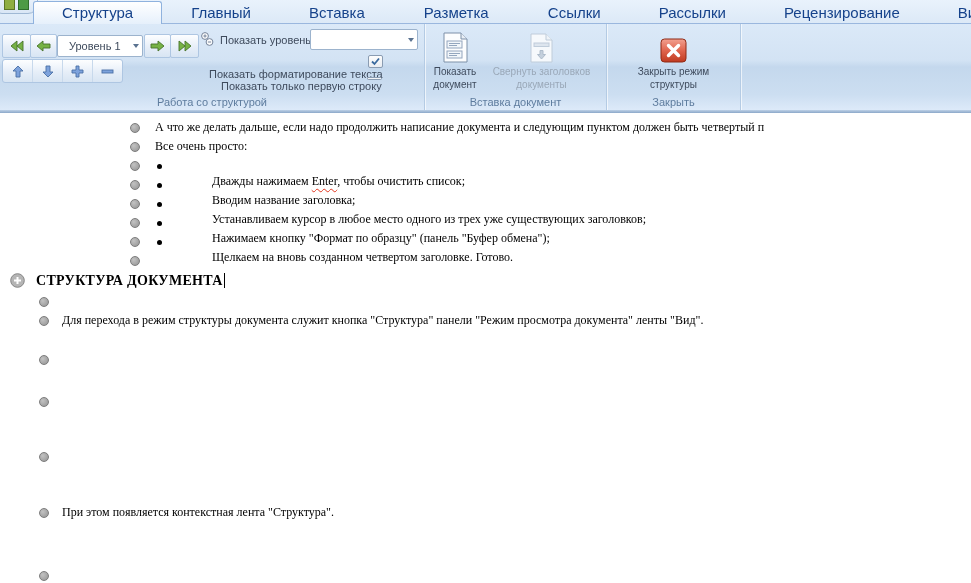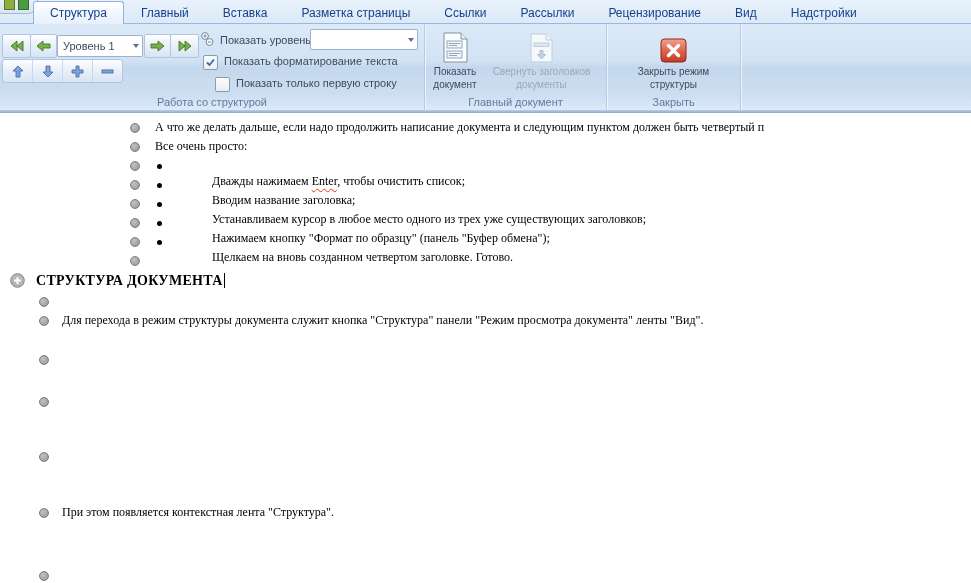--- a/index.html
+++ b/index.html
@@ -7,46 +7,46 @@
        font-family:"Liberation Sans","DejaVu Sans",sans-serif;}
   
   .tabstrip{position:absolute;top:0;left:0;right:0;height:23px;
             background:linear-gradient(#e9f2fc,#dce9f7);border-bottom:1px solid #9ab7de;}
   .qat-frag{position:absolute;top:-12px;left:-8px;width:44px;height:24px;border-radius:10px;
             background:linear-gradient(#f4f9ff,#d9e6f5);border:1px solid #9fb8d4;overflow:hidden;}
   .qat-frag i{position:absolute;bottom:3px;width:9px;height:9px;display:block;}
   .qat-frag i.a{left:11px;background:#8fae42;border:1px solid #5d7526;}
   .qat-frag i.b{left:25px;background:#4d9a46;border:1px solid #2f6e2b;}
   .tabs{position:absolute;left:33px;top:1px;height:22px;display:flex;}
-  .tab{height:22px;line-height:22px;padding:0 16px;font-size:12px;color:#15428b;
-       border:1px solid transparent;border-bottom:none;cursor:default;}
+  .tab{height:22px;line-height:22px;padding:0 28px;font-size:15px;color:#15428b;
+       border:1px solid transparent;border-bottom:none;cursor:default;text-align:center;}
   .tab.active{background:linear-gradient(#ffffff,#f0f6fd 60%,#e6f0fb);
        border-color:#8fb2de;border-radius:3px 3px 0 0;position:relative;z-index:3;}
   
   .ribbon{position:absolute;top:24px;left:0;right:0;height:86px;
           background:linear-gradient(#dbe9f8 0%,#d3e3f4 42%,#c4d8ed 50%,#ccdef1 82%,#ddeaf9 100%);}
   .ribbon-bottom{position:absolute;top:110px;left:0;right:0;height:3px;
           background:linear-gradient(#bdd0e6,#8ba8c9);}
   .rgroup{position:absolute;top:0;bottom:0;border-right:1px solid #b4cbe4;box-shadow:1px 0 0 rgba(255,255,255,.65);}
   .grp-label{position:absolute;bottom:2px;left:0;right:0;text-align:center;
              font-size:11px;color:#5e7c9e;}
   .rbtn{position:absolute;display:flex;align-items:center;justify-content:center;
         border:1px solid #aec6e2;border-radius:2px;background:linear-gradient(#fdfeff,#e6eef8 55%,#d8e5f3);}
   .combo{position:absolute;background:#fff;border:1px solid #9cb3cd;border-radius:2px;
          font-size:11px;color:#3e4a5c;display:flex;align-items:center;}
-  .combo .val{flex:1;padding-left:5px;white-space:nowrap;overflow:hidden;}
+  .combo .val{flex:1;padding-left:11px;white-space:nowrap;overflow:hidden;}
   .combo .dd{width:13px;align-self:stretch;display:flex;align-items:center;justify-content:center;}
   .darr{width:0;height:0;border-left:3.5px solid transparent;border-right:3.5px solid transparent;
         border-top:4px solid #5a7290;}
   .btnrow2{position:absolute;left:2px;top:35px;width:119px;height:22px;
         border:1px solid #aec6e2;border-radius:3px;background:linear-gradient(#fdfeff,#e6eef8 55%,#d8e5f3);
         display:flex;}
   .btnrow2 .cell{flex:1;display:flex;align-items:center;justify-content:center;border-right:1px solid #c8d9ec;}
   .btnrow2 .cell:last-child{border-right:none;}
-  .ck-row{position:absolute;left:203px;display:flex;align-items:flex-start;height:15px;}
+  .ck-row{position:absolute;left:203px;display:flex;align-items:flex-end;height:15px;flex-direction:column;}
   .ckbox{width:13px;height:13px;background:linear-gradient(#fdfdfd,#e9edf2);border:1px solid #8a9cb2;
          border-radius:2px;display:flex;align-items:center;justify-content:center;}
   .ck-row label{font-size:11px;color:#3e4a5c;margin-left:6px;white-space:nowrap;}
   .lbl{font-size:11px;color:#3e4a5c;white-space:nowrap;position:absolute;}
   .bigbtn{position:absolute;top:3px;height:64px;display:flex;flex-direction:column;align-items:center;
           font-size:10px;color:#3e4a5c;text-align:center;line-height:13px;}
   .bigbtn .ic{height:36px;display:flex;align-items:flex-end;justify-content:center;margin-bottom:2px;}
   .bigbtn.disabled{color:#9aa8b8;}
   
   .doc{position:absolute;top:113px;left:0;right:0;bottom:0;background:#fff;overflow:hidden;padding-top:5px;}
@@ -194,21 +194,21 @@
       <span class="ic">
         <svg width="25" height="30" viewBox="0 0 25 30">
           <path d="M2 1 h15 l6 6 v22 H2 Z" fill="#f6f9fc" stroke="#bfccda"></path>
           <path d="M17 1 v6 h6" fill="#eef3f8" stroke="#bfccda"></path>
           <rect x="5" y="10" width="15" height="3.5" fill="#dde5ee" stroke="#bfccda"></rect>
           <path d="M12.5 17 l4 4.5 h-2.5 v4 h-3 v-4 h-2.5 Z" fill="#c4d0dd" stroke="#aebccb" transform="rotate(180 12.5 21.5)"></path>
         </svg>
       </span>
       <span>Свернуть заголовков документы</span>
     </div>
-    <div class="grp-label">Главный документ</div>
+    <div class="grp-label">Вставка документ</div>
   </div>
 
   <div class="rgroup" style="left:607px;width:133px;">
     <div class="bigbtn" style="left:8px;width:117px;">
       <span class="ic">
         <svg width="27" height="25" viewBox="0 0 27 25">
           <defs>
             <linearGradient id="redg" x1="0" y1="0" x2="0" y2="1">
               <stop offset="0" stop-color="#f2a191"></stop>
                 <stop offset="0.5" stop-color="#e0654e"></stop>

